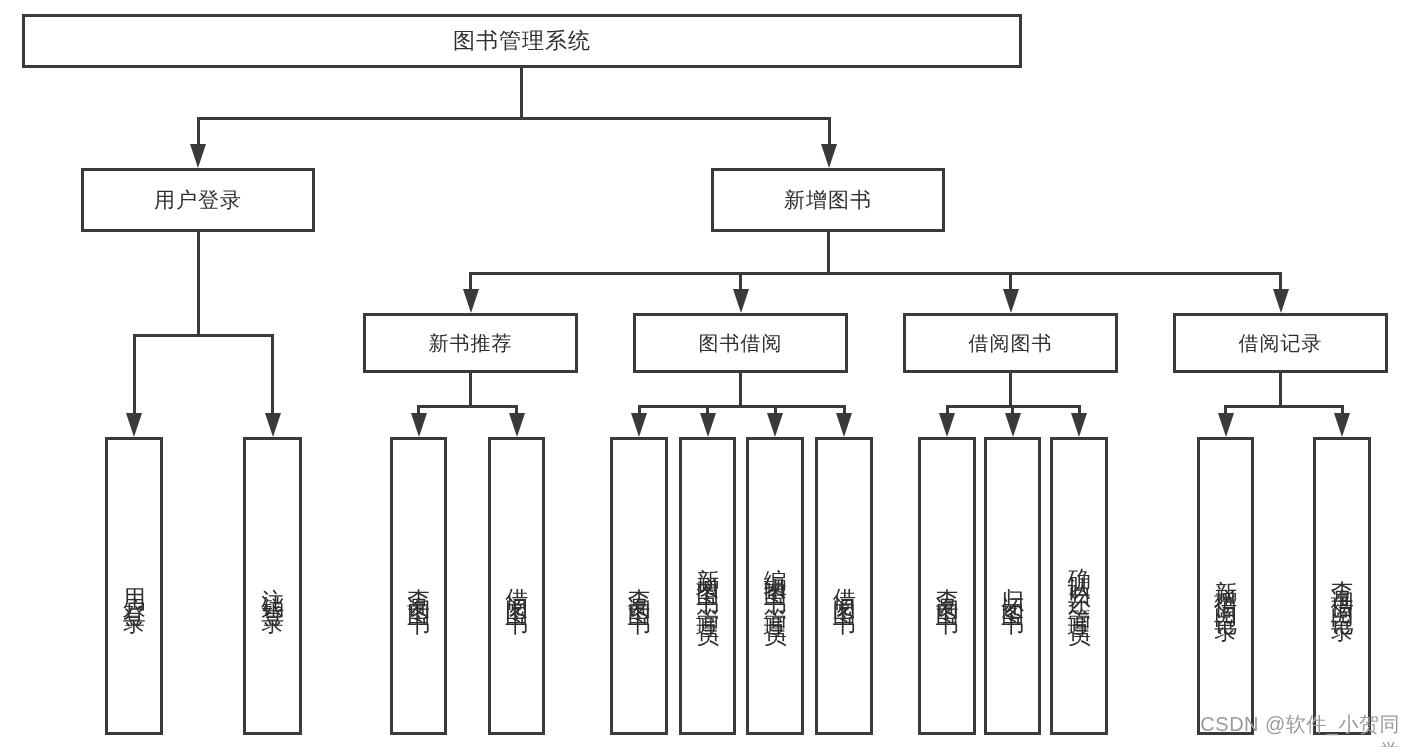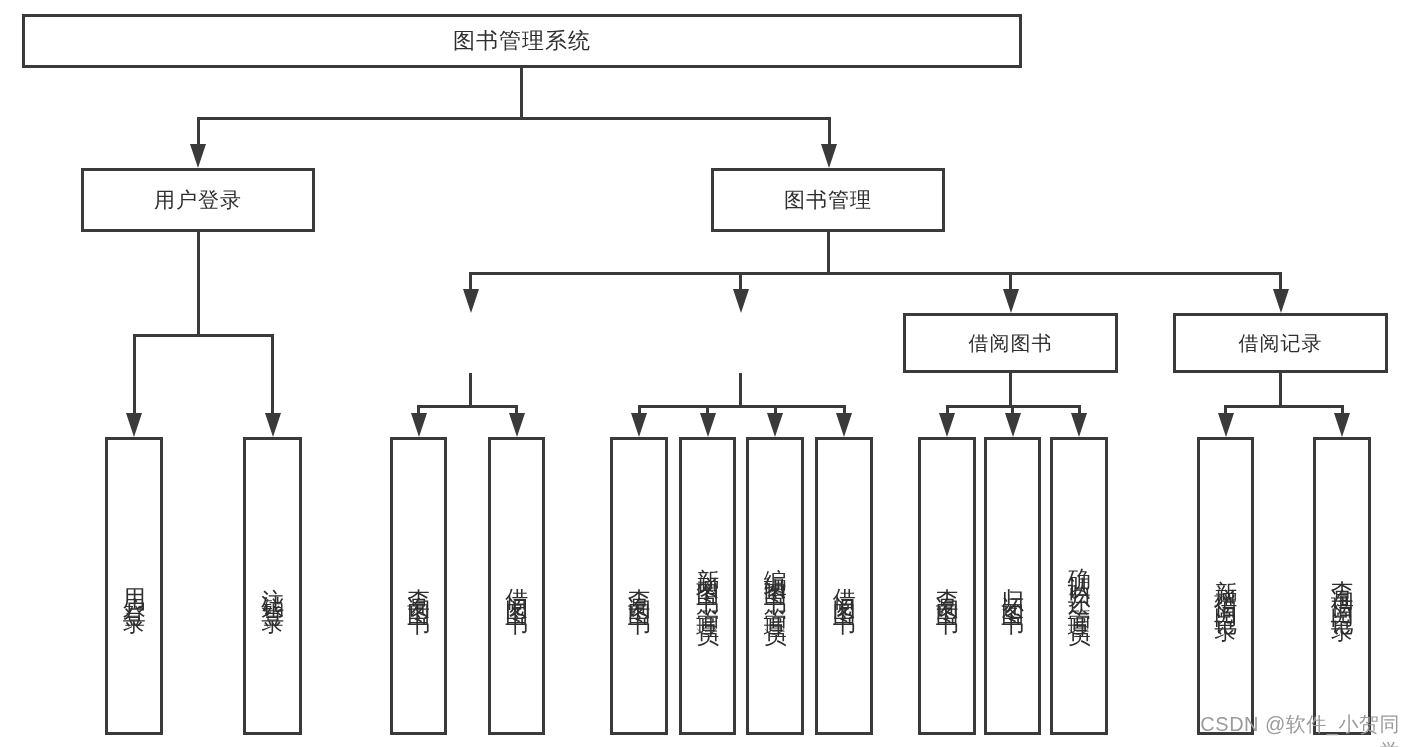--- a/index.html
+++ b/index.html
@@ -39,22 +39,24 @@
   }
 </style>
 </head>
 <body>
 
 <div id="diagram">
 
   <div class="box root-box">图书管理系统</div>
 
   <div class="box l2-box" style="left:81px;">用户登录</div>
-  <div class="box l2-box" style="left:711px;">图书管理</div>
+  <div class="box l2-box" style="left:711px;">新增图书</div>
 
+  <div class="box l3-box" style="left:363px;">新书推荐</div>
+  <div class="box l3-box" style="left:633px;">图书借阅</div>
   <div class="box l3-box" style="left:903px;">借阅图书</div>
   <div class="box l3-box" style="left:1173px;">借阅记录</div>
 
   <div class="box leaf" style="left:105px;width:58px;">用户登录</div>
   <div class="box leaf" style="left:243px;width:59px;">注销登录</div>
 
   <div class="box leaf" style="left:390px;width:57px;">查询图书</div>
   <div class="box leaf" style="left:488px;width:57px;">借阅图书</div>
 
   <div class="box leaf" style="left:610px;width:58px;">查询图书</div>

